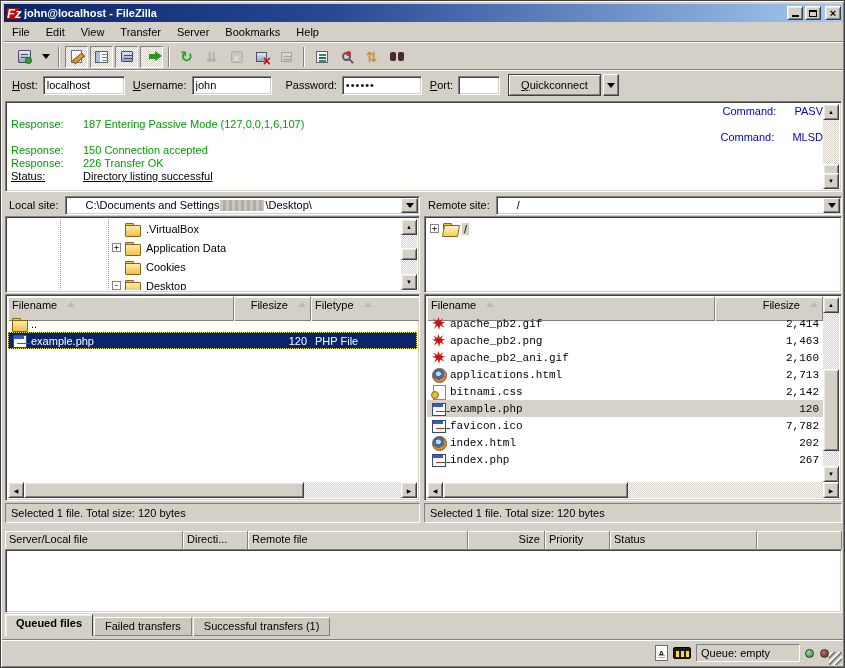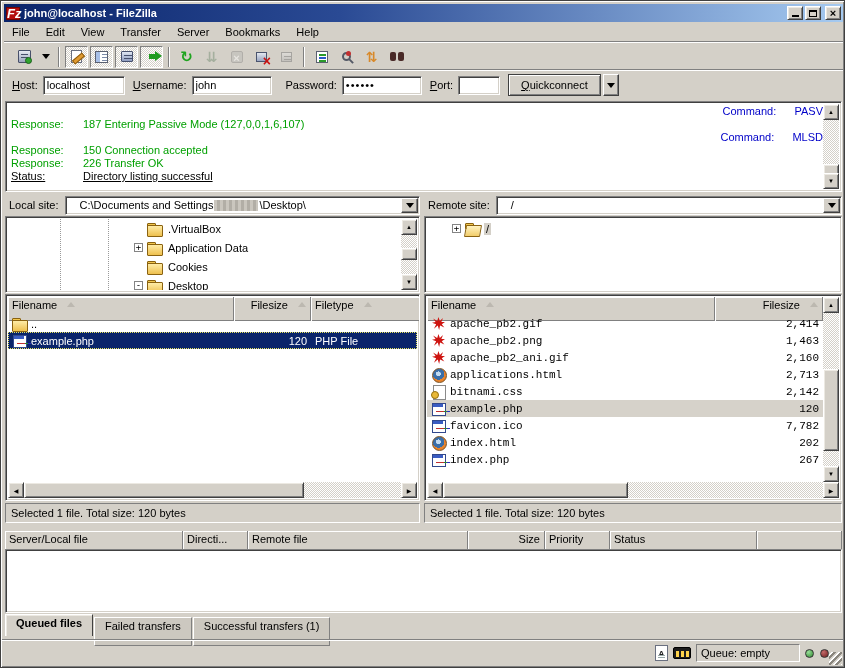--- a/index.html
+++ b/index.html
@@ -138,29 +138,29 @@
   .sb-r{right:0;top:0;}
   .hthumb{position:absolute;top:0;height:16px;background:#d4d0c8;border:1px solid;border-color:#fff #404040 #404040 #fff;
     box-shadow:inset 1px 1px 0 #ece9e2, inset -1px -1px 0 #808080;}
   
   .pane-local{position:absolute;left:4px;top:194px;width:415px;}
   .pane-remote{position:absolute;left:423px;top:194px;width:418px;}
   .siteline{position:absolute;top:0;left:0;right:0;height:20px;display:flex;align-items:center;}
   .sitelabel{padding:0 6px 0 4px;flex:none;}
   .combo{flex:1;height:19px;background:#fff;border:1px solid;border-color:#808080 #fff #fff #808080;
     box-shadow:inset 1px 1px 0 #404040, inset -1px -1px 0 #d4d0c8;display:flex;align-items:center;position:relative;}
-  .combo-text{flex:1;padding-left:14px;white-space:nowrap;overflow:hidden;display:flex;align-items:center;}
+  .combo-text{flex:1;padding-left:20px;white-space:nowrap;overflow:hidden;display:flex;align-items:center;}
   .combo-btn{width:17px;height:15px;margin-right:1px;background:#d4d0c8;border:1px solid;border-color:#fff #404040 #404040 #fff;
     box-shadow:inset -1px -1px 0 #808080;display:flex;align-items:center;justify-content:center;flex:none;}
   .redact{display:inline-block;width:44px;height:11px;margin:0 1px;
     background:repeating-linear-gradient(90deg,#cac6be 0 3px,#b2aea6 3px 6px);filter:blur(0.7px);}
   .treebox{position:absolute;left:0;top:21px;right:0;height:77px;background:#fff;
     border:1px solid;border-color:#808080 #fff #fff #808080;
     box-shadow:inset 1px 1px 0 #404040, inset -1px -1px 0 #d4d0c8;overflow:hidden;}
-  .tree-inner{position:absolute;left:2px;top:2px;bottom:2px;right:18px;overflow:hidden;padding-left:22px;}
+  .tree-inner{position:absolute;left:2px;top:2px;bottom:2px;right:18px;overflow:hidden;}
   .pane-remote .tree-inner{right:2px;}
   .guide{position:absolute;top:0;bottom:0;border-left:1px dotted #9a9a9a;}
   .trow{height:19px;display:flex;align-items:center;white-space:nowrap;}
   .local-tree .trow{padding-left:104px;}
   .remote-tree .trow{padding-left:3px;}
   .expander{width:9px;height:9px;background:#fff;border:1px solid #848484;flex:none;margin-right:4px;
     font-family:"DejaVu Sans Mono",monospace;font-size:9px;line-height:7px;text-align:center;}
   .expander:empty{visibility:hidden;}
   .tlabel{padding:0 2px;}
   .remote-tree .sel .tlabel{background:#d4d0c8;}
@@ -222,21 +222,21 @@
   .queuehead .hcell:nth-of-type(2){width:65px;}
   .queuehead .hcell:nth-of-type(3){width:220px;}
   .queuehead .hcell:nth-of-type(4){width:77px;text-align:right;}
   .queuehead .hcell:nth-of-type(5){width:65px;}
   .queuehead .hcell:nth-of-type(6){width:147px;}
   .queuehead .hcell:nth-of-type(7){flex:1;}
   .queuebody{position:absolute;left:4px;top:548px;width:837px;height:64px;background:#fff;
     border:1px solid;border-color:#808080 #fff #fff #808080;
     box-shadow:inset 1px 1px 0 #404040, inset -1px -1px 0 #d4d0c8;}
   .tabsrow{position:absolute;left:4px;top:613px;right:4px;height:23px;display:flex;align-items:flex-start;}
-  .tab{height:29px;margin-top:3px;padding:2px 10px 0 10px;background:#ccc8c0;border:1px solid #808080;
+  .tab{height:19px;margin-top:3px;padding:2px 10px 0 10px;background:#ccc8c0;border:1px solid #808080;
     border-left-color:#fff;border-top-color:#fff;margin-right:1px;color:#000;}
   .tab.sel{height:22px;margin-top:0;background:#d4d0c8;font-weight:bold;border:1px solid #404040;
     border-top-color:#fff;border-left-color:#fff;border-bottom:none;box-shadow:inset 1px 1px 0 #ece9e2;z-index:2;}
   
   .statusbar{position:absolute;left:1px;right:1px;bottom:1px;height:27px;border-top:1px solid #808080;
     box-shadow:inset 0 1px 0 #fff;display:flex;align-items:center;justify-content:flex-end;padding-right:14px;gap:5px;}
   .asciiicon{width:13px;height:16px;background:#fff;border:1px solid #6a7080;position:relative;
     font-size:8px;font-weight:bold;text-align:center;line-height:15px;color:#222;}
   .asciiicon::after{content:"";position:absolute;left:2px;bottom:2px;width:7px;height:1px;background:#9aa;box-shadow:0 -2px 0 #9aa;}
   .speedicon{width:18px;height:12px;background:#1c1c1c;border:1px solid #000;border-radius:2px;position:relative;}

